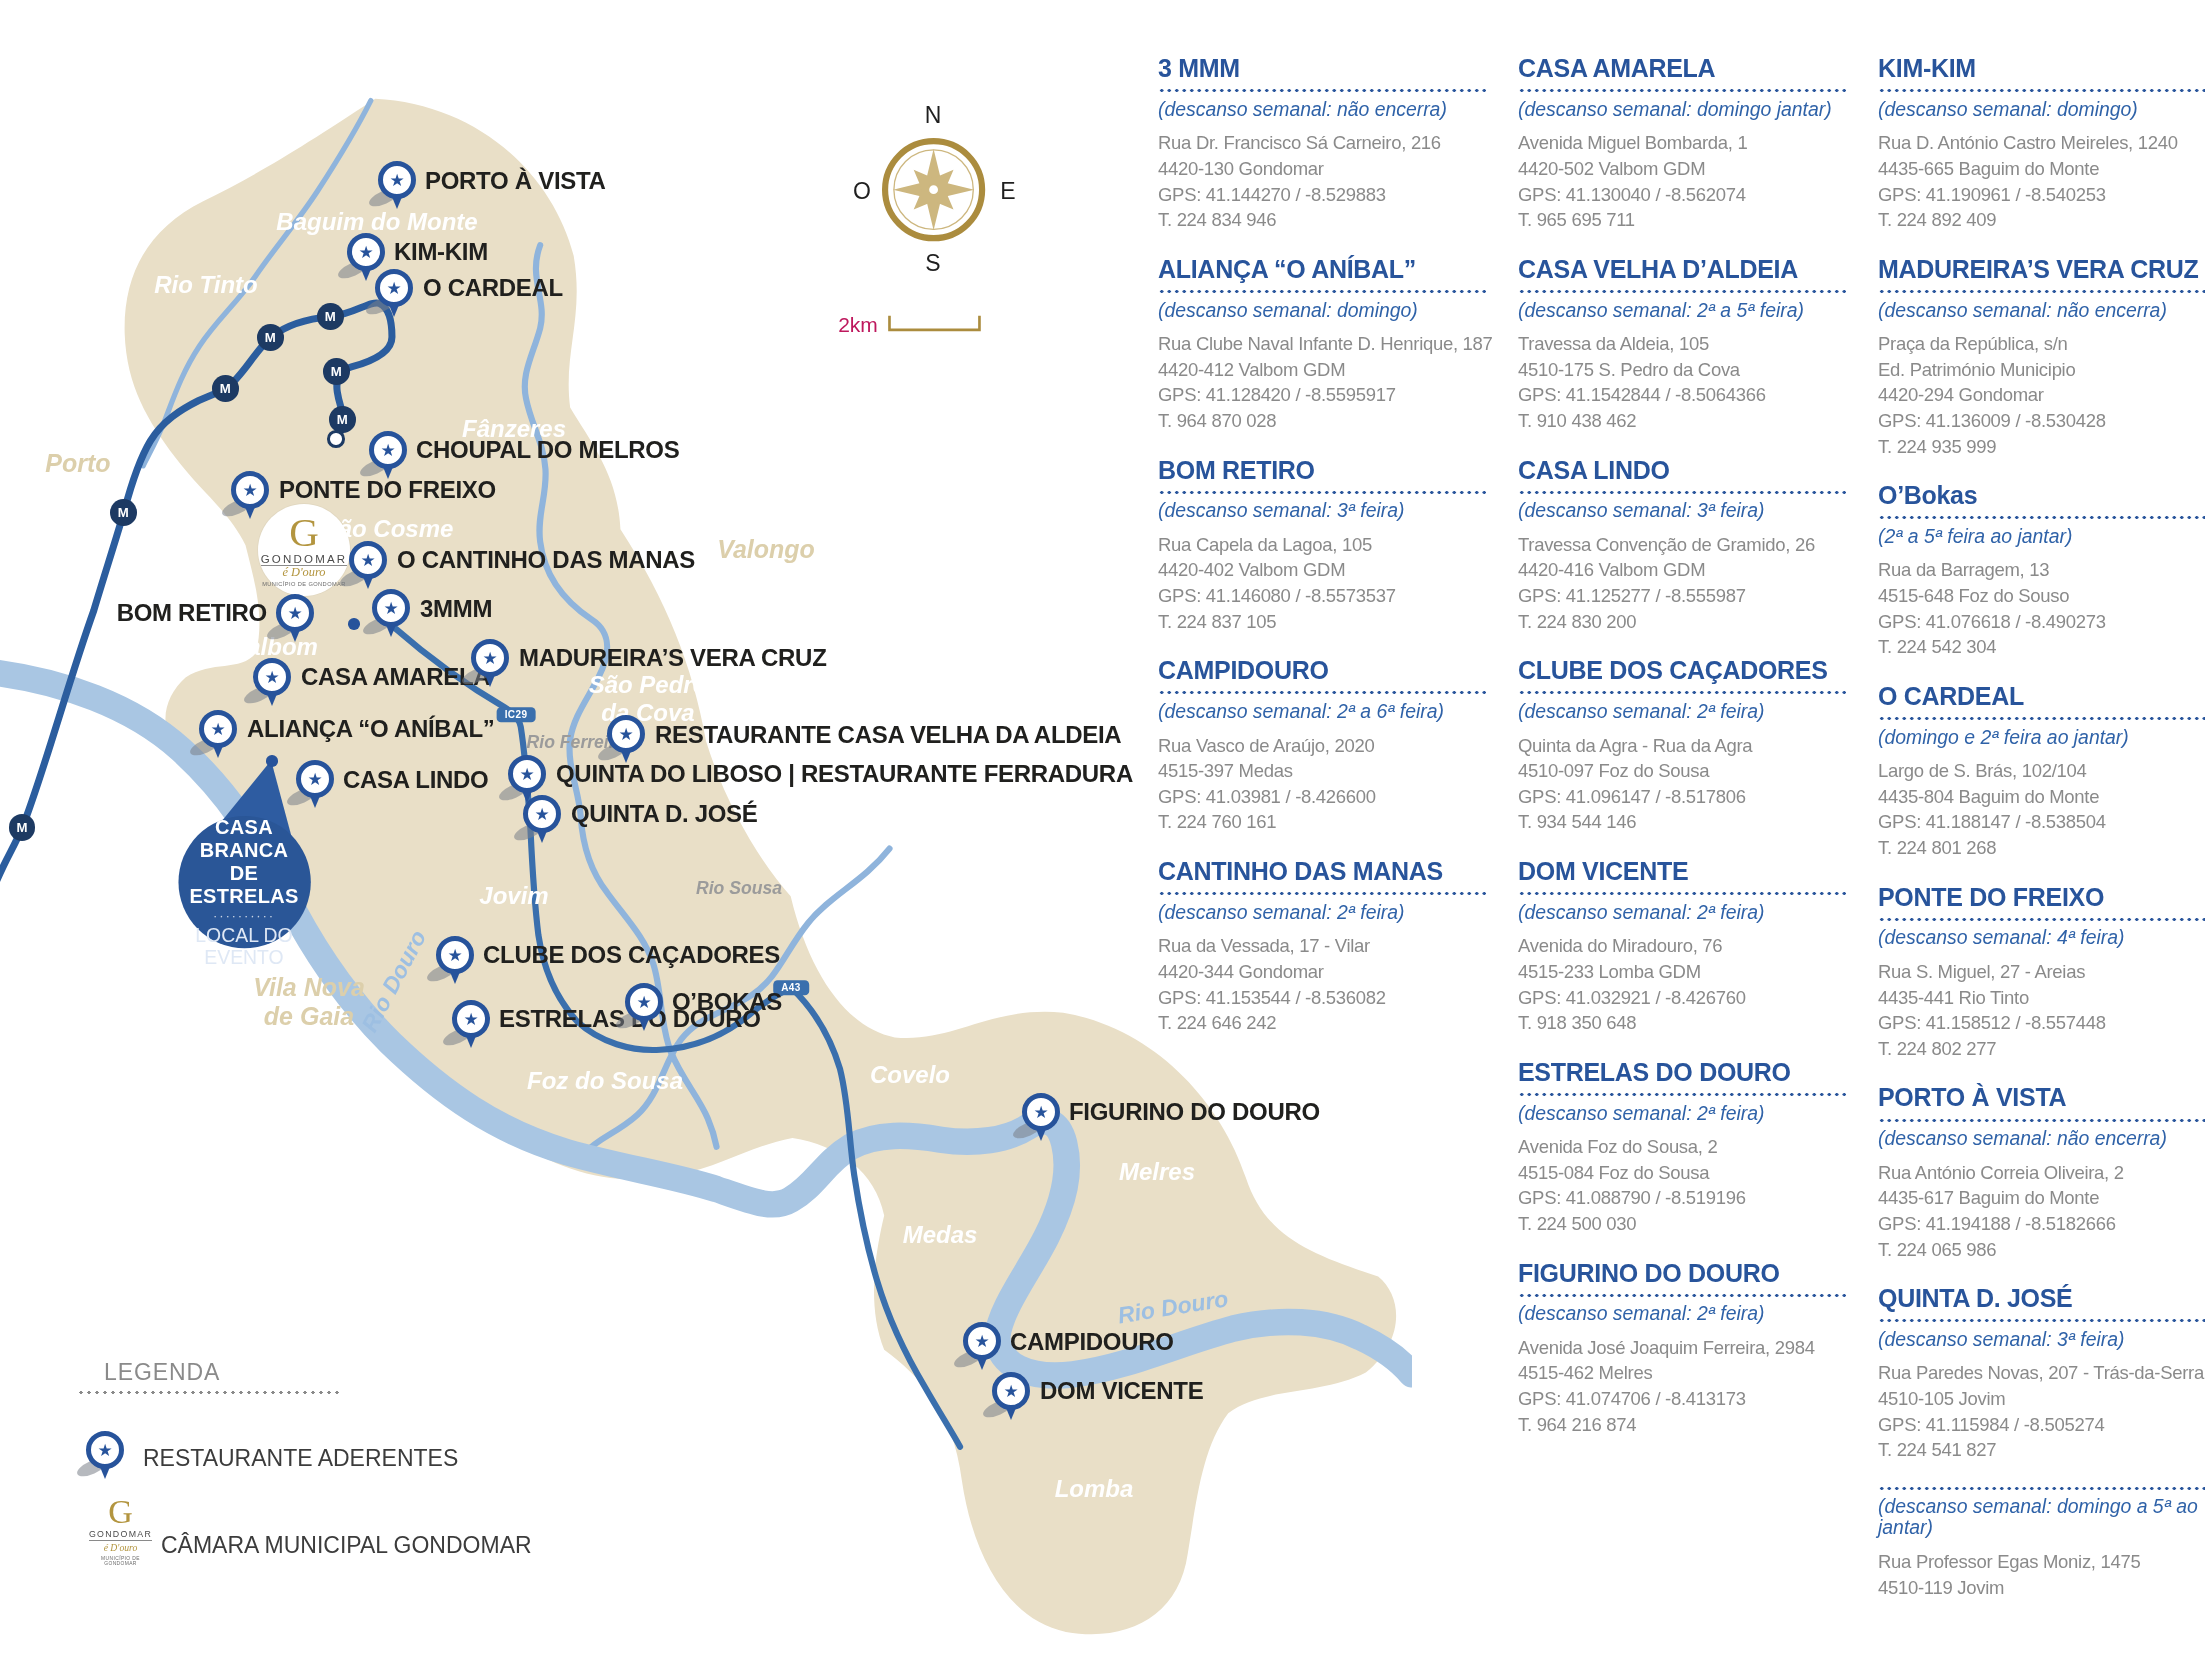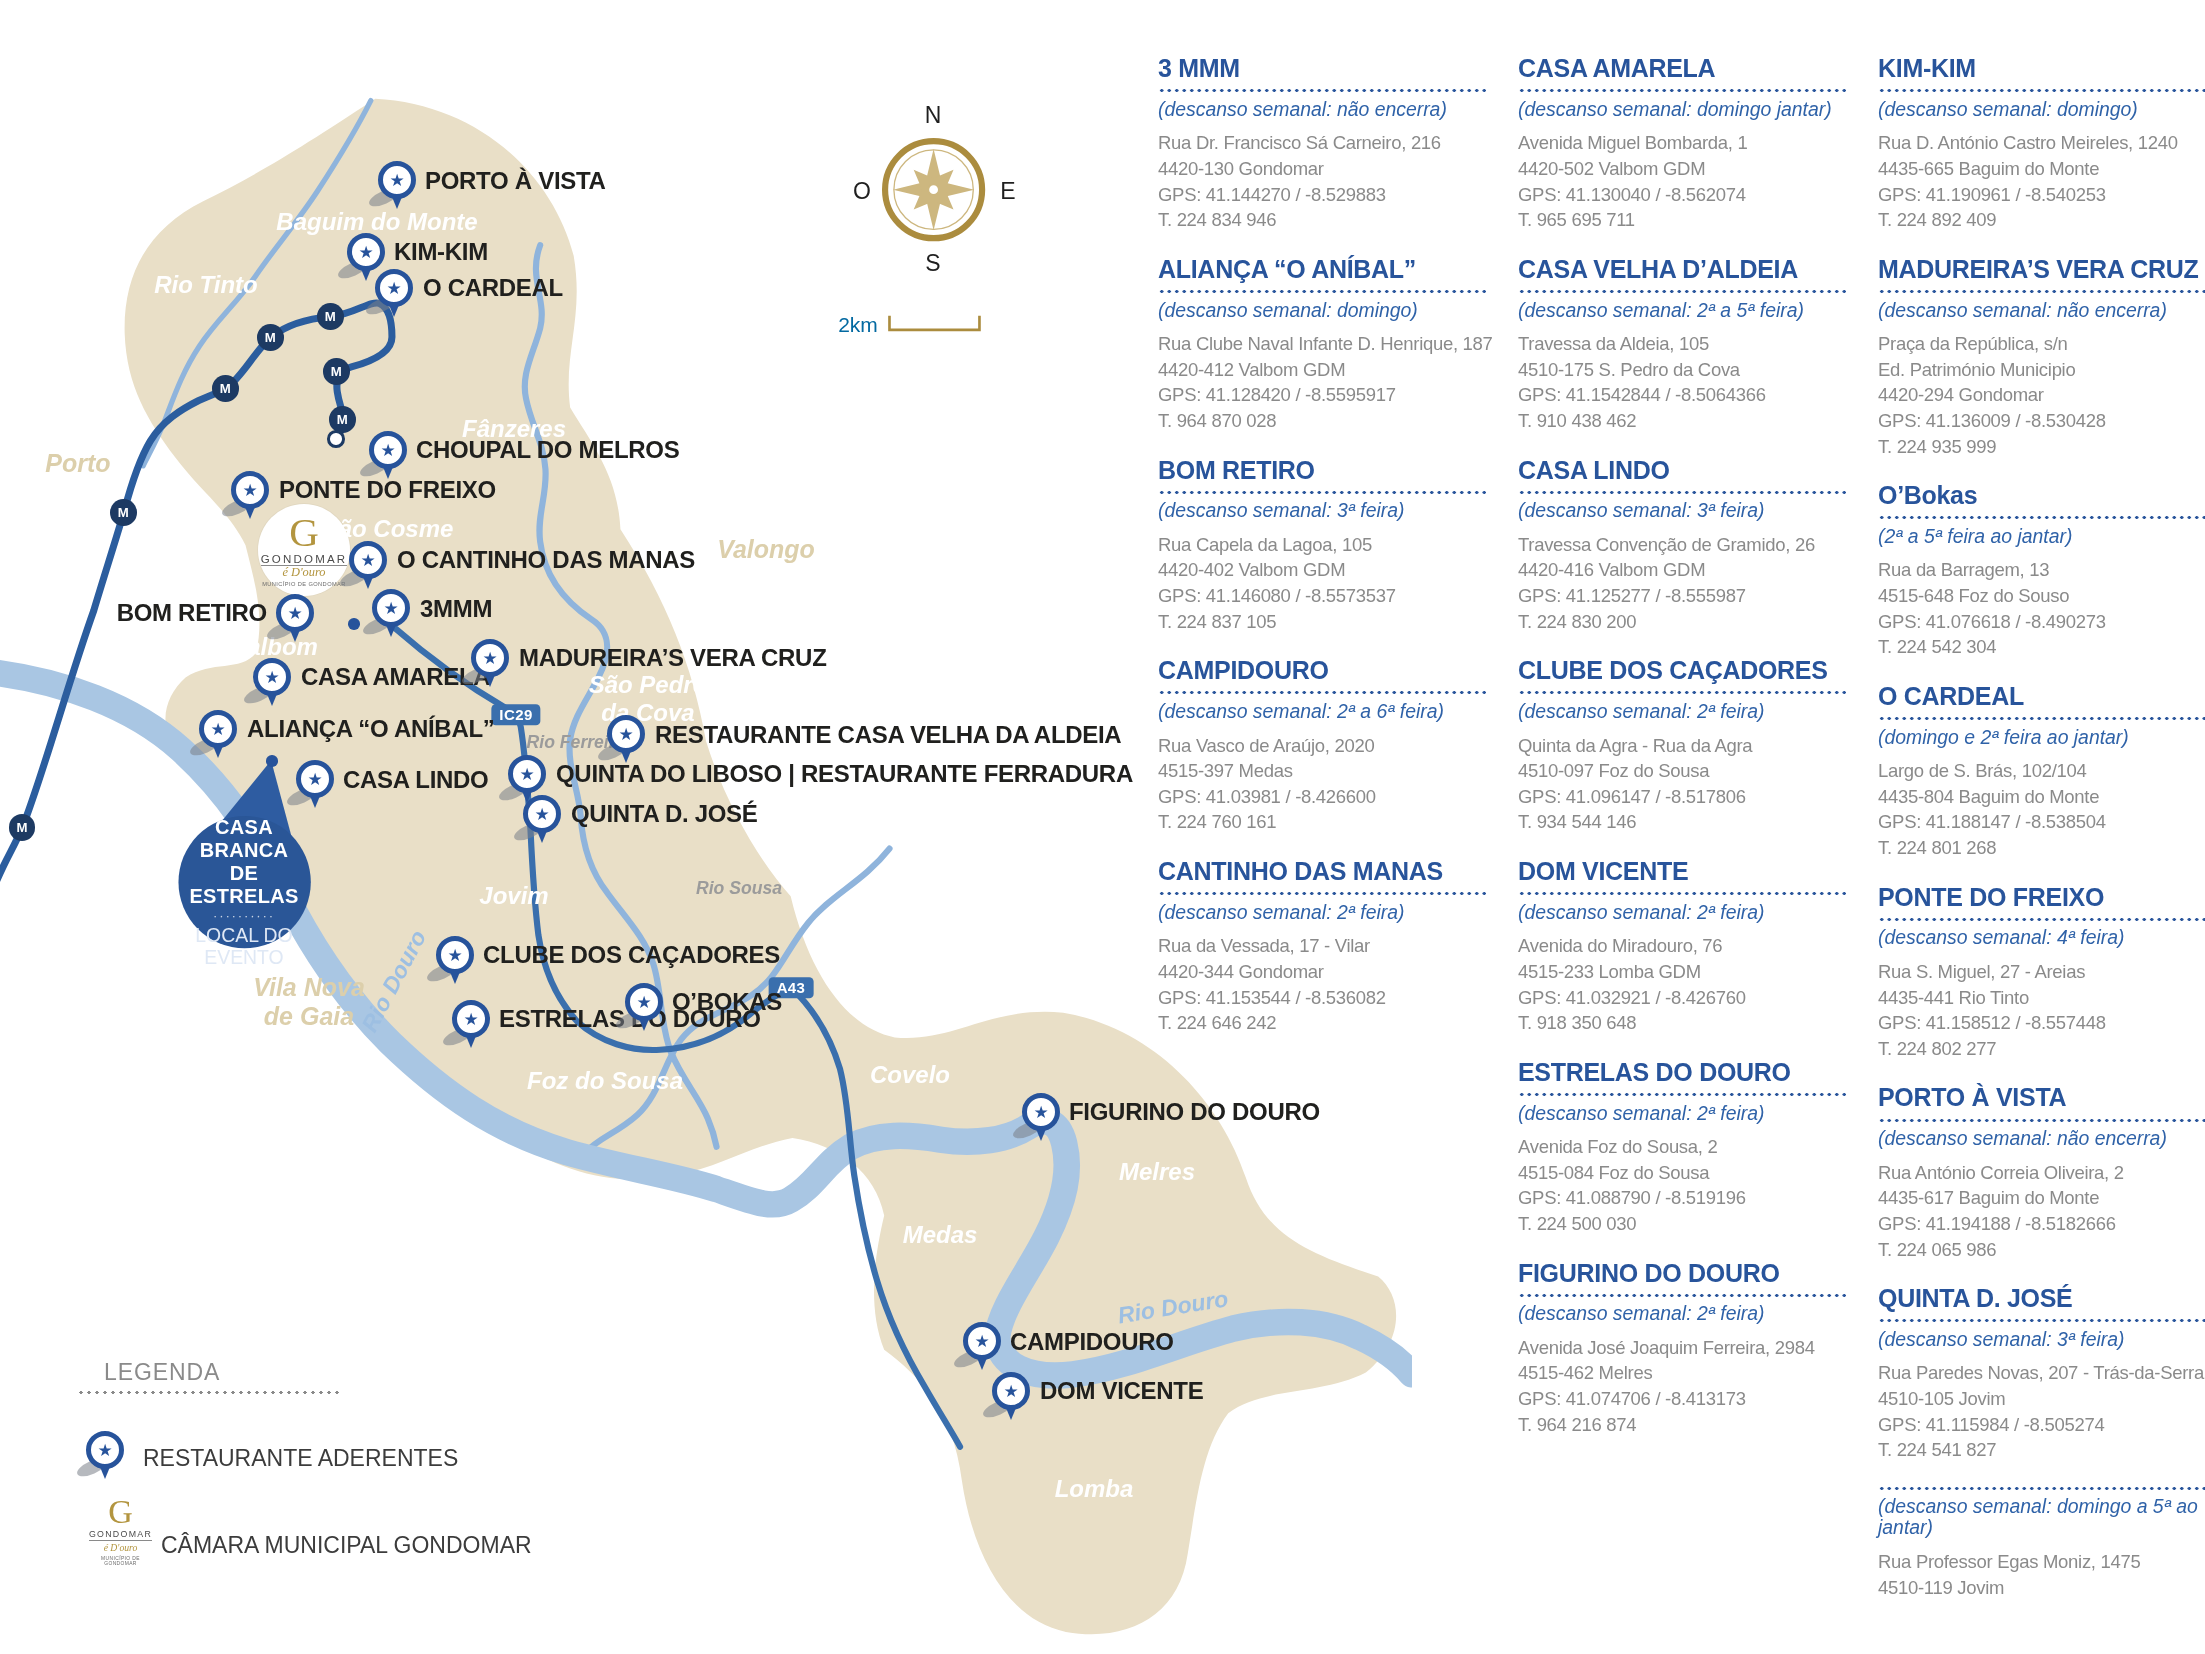--- a/index.html
+++ b/index.html
@@ -10,21 +10,21 @@
 
   
   .region{position:absolute;font-style:italic;font-weight:bold;white-space:pre-line;
           text-align:center;transform:translate(-50%,-50%);line-height:1.15;}
   .region.white{color:#ffffff;font-size:24px;}
   .region.beige{color:#dccfab;font-size:25px;}
   .region.gray{color:#9b9b9b;font-size:17.6px;}
   .region.blue{color:#9dbfe2;font-size:23px;}
 
   .badge{position:absolute;transform:translate(-50%,-50%);background:#3a6fad;color:#fff;
-         font-weight:bold;font-size:15px;padding:1.8px 8px 2.6px;border-radius:4.4px;letter-spacing:0.4px;}
+         font-weight:bold;font-size:10px;padding:1.8px 8px 2.6px;border-radius:4.4px;letter-spacing:0.4px;}
 
   .station{position:absolute;width:26.5px;height:26.5px;border-radius:50%;background:#1d3a63;
            color:#fff;font-weight:bold;font-size:13.2px;display:flex;align-items:center;
            justify-content:center;}
   .terminus{position:absolute;width:11.5px;height:11.5px;background:#fff;border:3.5px solid #1d3a63;
             border-radius:50%;}
   .citydot{position:absolute;width:11.5px;height:11.5px;background:#27539b;border-radius:50%;}
 
   .pin{position:absolute;width:39px;height:55px;}
   .pin .sh{position:absolute;left:-9.7px;top:30px;width:32px;height:13.2px;border-radius:50%;
@@ -48,21 +48,21 @@
   .glogo{position:absolute;display:flex;flex-direction:column;align-items:center;
          justify-content:center;text-align:center;}
   .glogo.circle{width:92px;height:92px;background:#fff;border-radius:50%;box-shadow:0 0 0 0.9px rgba(0,0,0,.03);}
   .glogo .g{font-family:"Liberation Serif",serif;color:#b3953f;font-size:41px;line-height:39px;}
   .glogo .nm{font-size:11.5px;letter-spacing:2.2px;color:#4b4b4b;border-bottom:0.9px solid #8a8a8a;
              padding-bottom:0.9px;margin-top:0.9px;}
   .glogo .sc{font-family:"Liberation Serif",serif;font-style:italic;color:#b3953f;font-size:12.4px;line-height:13.2px;}
   .glogo .mu{font-size:5.7px;color:#6b6b6b;letter-spacing:0.4px;margin-top:1.8px;}
 
   .maplet{position:absolute;transform:translate(-50%,-50%);color:#1f1f1f;font-size:23px;}
-  .scalelab{position:absolute;transform:translate(-50%,-50%);color:#0369a1;font-size:21px;}
+  .scalelab{position:absolute;transform:translate(-50%,-50%);color:#be185d;font-size:21px;}
 
   
   .leg-title{position:absolute;left:104px;top:1359px;font-size:23px;color:#8a8a8a;letter-spacing:0.9px;text-align:center;}
   .leg-dots{position:absolute;left:77px;top:1390px;width:266px;height:5.3px;
             background-image:radial-gradient(circle,#8a8a8a 1.5px,transparent 1.7px);
             background-size:8px 5.3px;background-repeat:repeat-x;}
   .leg-item-label{position:absolute;font-size:23px;color:#3c3c3c;white-space:nowrap;}
 
   
   #directory{position:absolute;left:1158px;top:55px;display:flex;gap:32px;}

